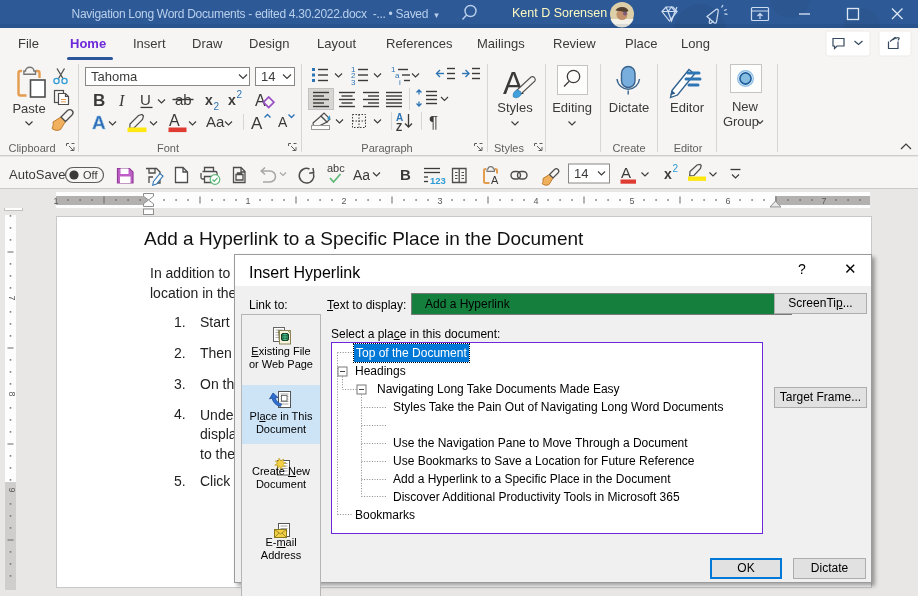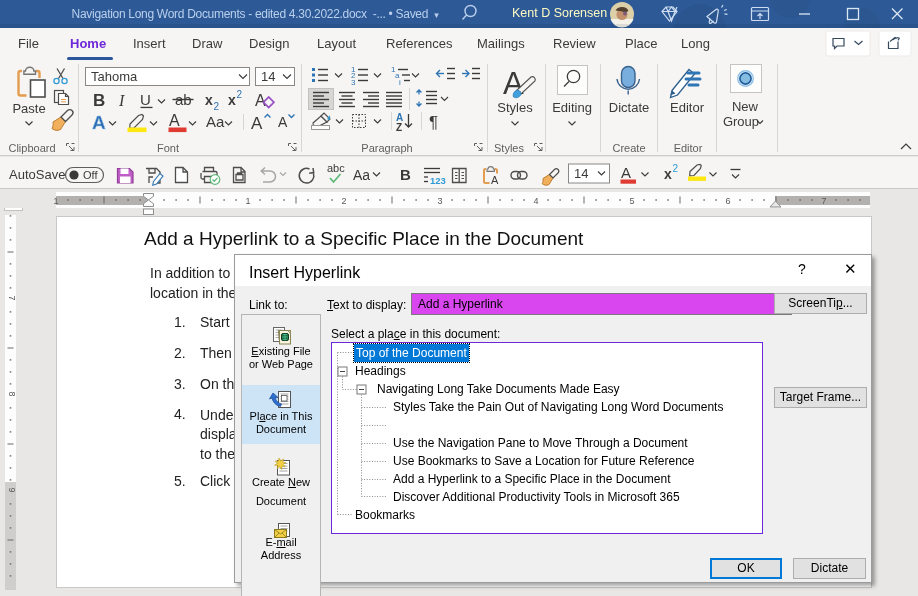--- a/index.html
+++ b/index.html
@@ -574,21 +574,21 @@
       <div class="abs" style="left:26px;top:159px;white-space:nowrap">Click the heading or bookmark that you want to link to.</div>
   </div>
 </div>
 <div id="dialog">
   <div id="dtitle"></div>
   <div class="abs" style="left:14px;top:9px;font-size:16px">Insert Hyperlink</div>
   <div class="abs" style="left:563px;top:6px;font-size:14px">?</div>
   <div class="abs" style="left:609px;top:5px;font-size:15px">✕</div>
   <div class="abs" style="left:14px;top:43px">Link to:</div>
   <div class="abs" style="left:92px;top:43px"><u>T</u>ext to display:</div>
-  <div class="abs" style="left:176px;top:38px;width:381px;height:22px;background:#d946ef;border:1px solid #7a7a7a;line-height:20px;padding-left:6px">Add a Hyperlink</div>
+  <div class="abs" style="left:176px;top:38px;width:381px;height:22px;background:#15803d;border:1px solid #7a7a7a;line-height:20px;padding-left:13px">Add a Hyperlink</div>
   <div class="btn" style="left:539px;top:38px;width:93px;height:21px;line-height:19px">ScreenTi<u>p</u>...</div>
   <div id="sidebar">
     <div class="abs" style="left:0px;top:70px;width:78px;height:59px;background:#cde4f7"></div>
     <svg class="abs" style="left:0;top:0" width="78" height="264" viewBox="0 0 78 264">
       <g id="sbi1" transform="translate(31,12)">
         <rect x="0.5" y="0.5" width="11" height="14" fill="#fff" stroke="#666"></rect>
         <path d="M2.5 3 h7 M2.5 5.5 h7 M2.5 8 h7 M2.5 10.5 h7" stroke="#999" stroke-width="0.8"></path>
         <path d="M5.5 3.5 h10 l2 9 h-10 z" transform="skewX(-8)" fill="#f7f2d8" stroke="#8a8459" stroke-width="1" transform-origin="5 3"></path>
         <rect x="6.5" y="3.5" width="11" height="13.5" fill="#f7f3dc" stroke="#8a8459"></rect>
         <path d="M14.5 3.5 l3 3 v-3 z" fill="#c9c39a" stroke="#8a8459" stroke-width="0.7"></path>
@@ -608,21 +608,21 @@
       </g>
       <g id="sbi4" transform="translate(32,208)">
         <rect x="4.5" y="0.5" width="11" height="13" fill="#fff" stroke="#555"></rect>
         <path d="M6.5 3 h7 M6.5 5.5 h7 M6.5 8 h7" stroke="#9a9a9a" stroke-width="0.9"></path>
         <rect x="0.5" y="6.5" width="12" height="8" fill="#f3cf45" stroke="#8a7a1e"></rect>
         <path d="M0.5 6.5 l6 4.5 l6 -4.5 M0.5 14.5 l4.5 -4.5 M12.5 14.5 l-4.5 -4.5" fill="none" stroke="#8a7a1e" stroke-width="0.8"></path>
       </g>
     </svg>
     <div class="sbitem" style="top:30px;line-height:13px"><u>E</u>xisting File<br>or Web Page</div>
     <div class="sbitem" style="top:95px;line-height:13px">Pl<u>a</u>ce in This<br>Document</div>
-    <div class="sbitem" style="top:158px;line-height:19px">Create <u>N</u>ew<br>Document</div>
+    <div class="sbitem" style="top:150px;line-height:13px">Create <u>N</u>ew<br>Document</div>
     <div class="sbitem" style="top:221px;line-height:13px">E-<u>m</u>ail<br>Address</div>
   </div>
   <div class="abs" style="left:96px;top:72px">Select a pla<u>c</u>e in this document:</div>
   <div id="treebox">
     <svg class="abs" style="left:0;top:0" width="432" height="192">
       <g stroke="#8a8a8a" stroke-dasharray="1,1.6" fill="none">
         <line x1="5.5" y1="9.5" x2="20.5" y2="9.5"></line>
         <line x1="5.5" y1="9.5" x2="5.5" y2="171.5"></line>
         <line x1="5.5" y1="171.5" x2="20.5" y2="171.5"></line>
         <line x1="10.5" y1="33.5" x2="10.5" y2="46.5"></line>

